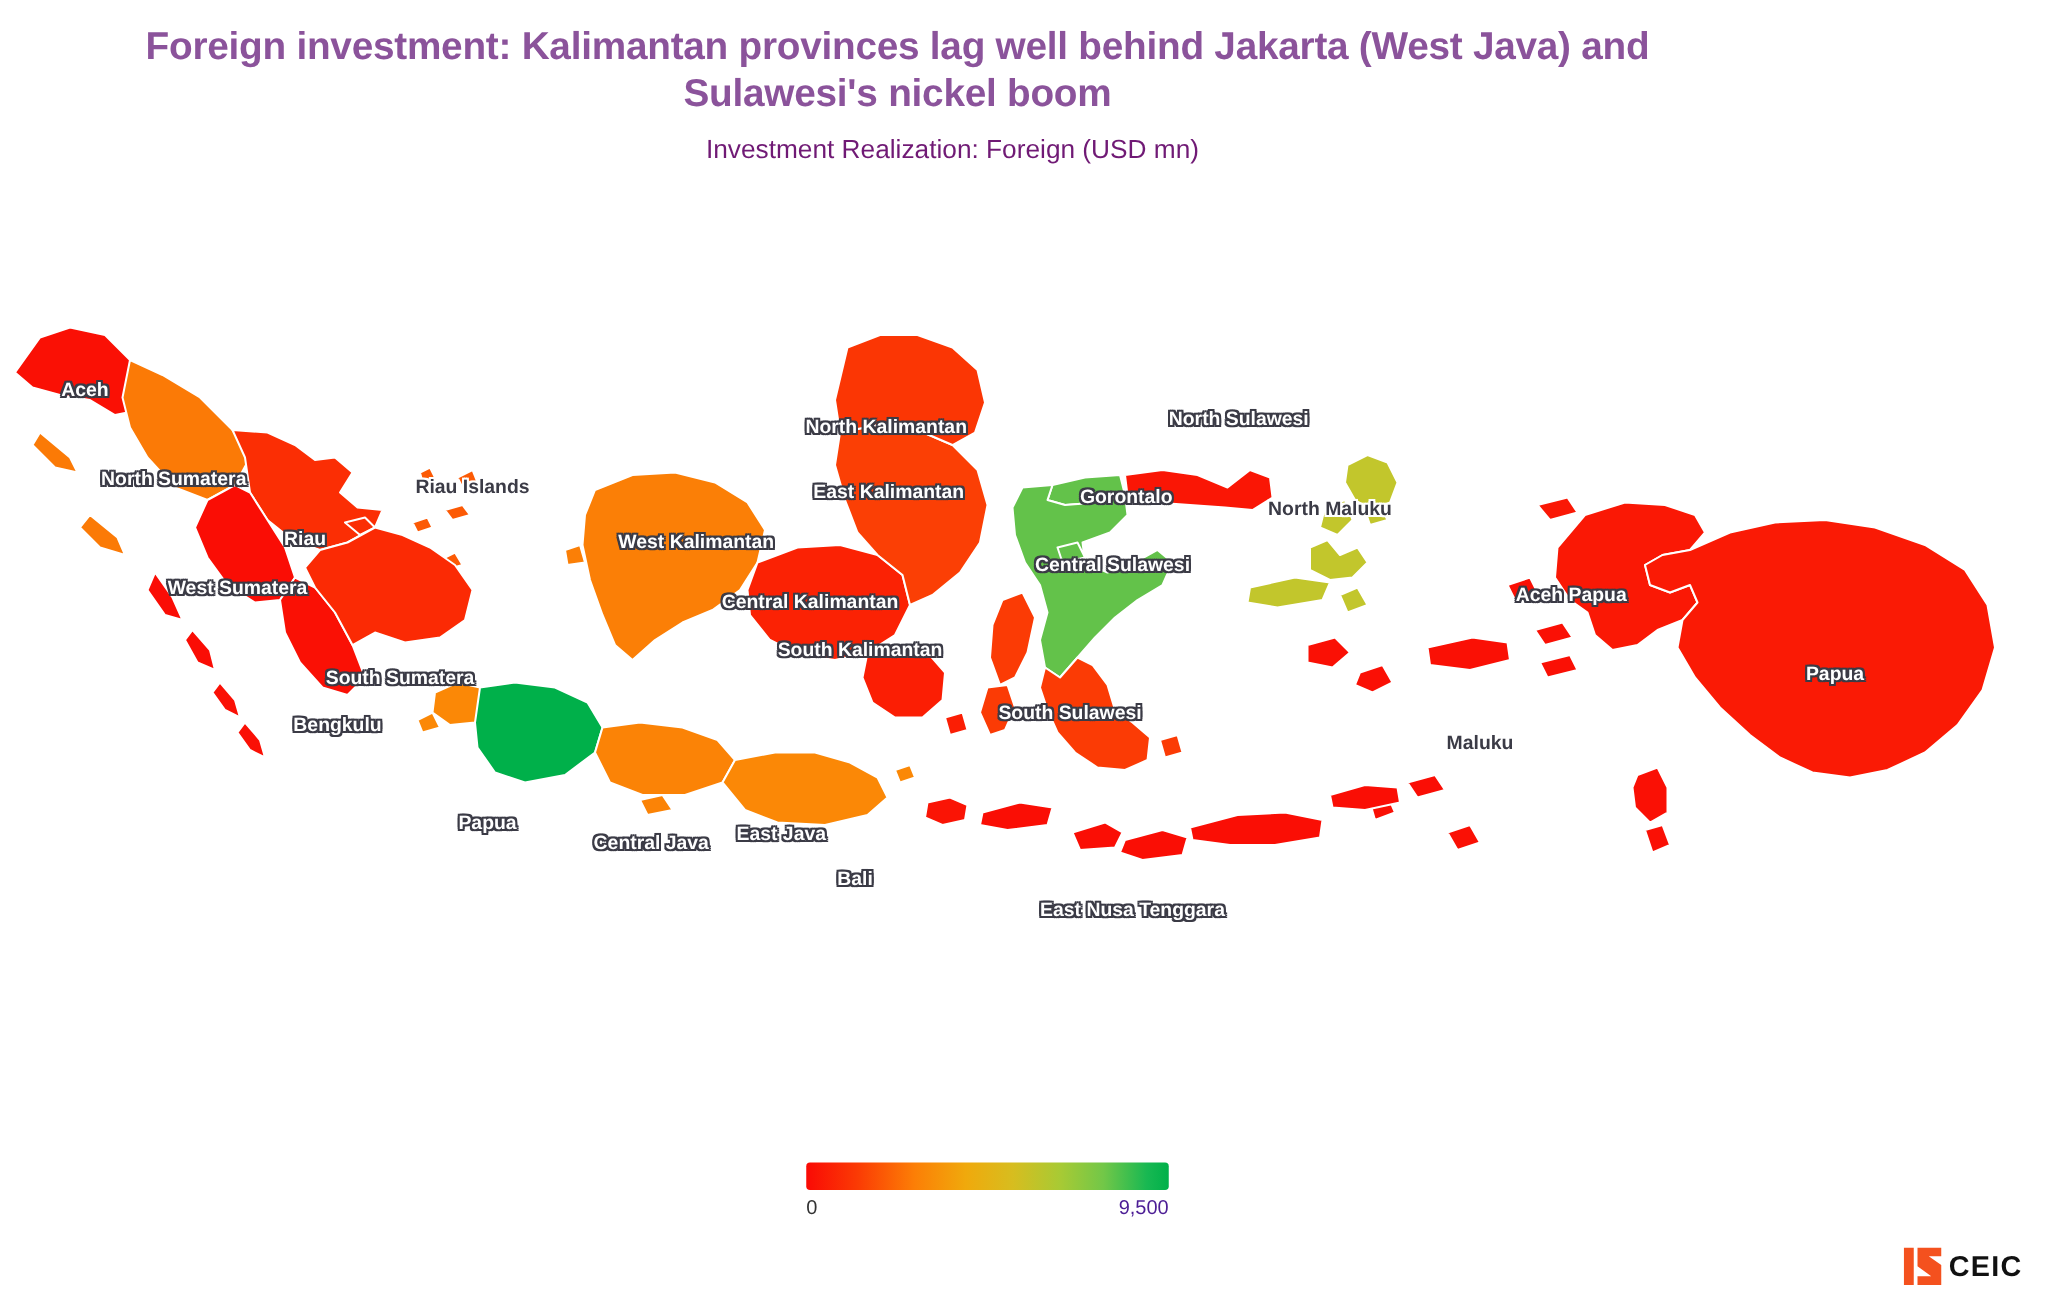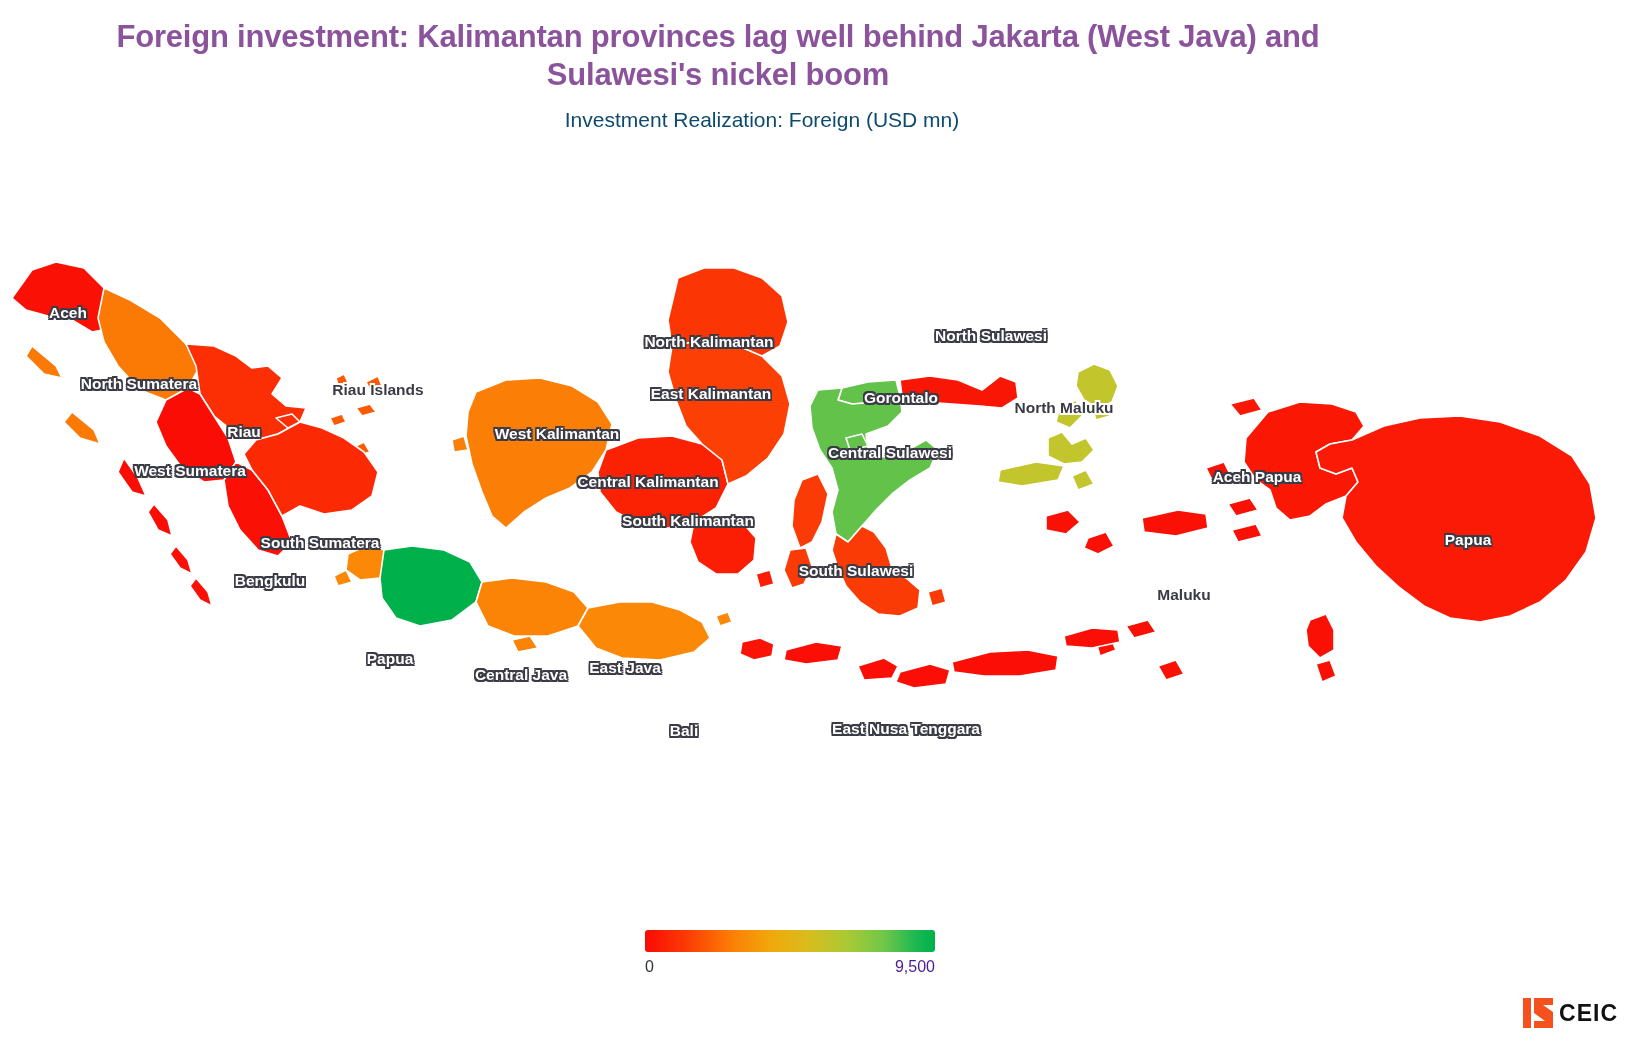--- a/index.html
+++ b/index.html
@@ -12,21 +12,21 @@
   }
   #title{
     position:absolute;left:0;top:18px;width:1436px;
     text-align:center;
     font-size:31px;font-weight:bold;line-height:1.22;
     color:#8B539B;letter-spacing:-0.2px;
     padding:0 80px;box-sizing:border-box;
   }
   #subtitle{
     position:absolute;left:0;top:108px;width:1524px;
-    text-align:center;font-size:21px;color:#0c4a6e;font-weight:normal;
+    text-align:center;font-size:21px;color:#701a75;font-weight:normal;
   }
   #map-wrap{
     position:absolute;left:0;top:150px;width:1516px;height:700px;
   }
   #map-svg{display:block;width:1650px;height:700px;}
   .prov{stroke:#ffffff;stroke-width:1.6;stroke-linejoin:round;}
   .plabel{
     position:absolute;
     font-size:15.5px;font-weight:bold;color:#ffffff;
     white-space:nowrap;
@@ -156,21 +156,21 @@
       <div class="plabel" style="left: 68px; top: 163px;">Aceh</div>
       <div class="plabel" style="left: 139px; top: 234px;">North Sumatera</div>
       <div class="plabel" style="left: 244px; top: 282px;">Riau</div>
       <div class="plabel" style="left: 190px; top: 321px;">West Sumatera</div>
       <div class="plabel" style="left: 320px; top: 393px;">South Sumatera</div>
       <div class="plabel" style="left: 270px; top: 431px; text-align: center;">Bengkulu</div>
       <div class="plabel onwhite" style="left: 378px; top: 240px;">Riau Islands</div>
       <div class="plabel" style="left: 390px; top: 509px;">Papua</div>
       <div class="plabel" style="left: 521px; top: 525px;">Central Java</div>
       <div class="plabel" style="left: 625px; top: 518px;">East Java</div>
-      <div class="plabel" style="left: 684px; top: 581px;">Bali</div>
+      <div class="plabel" style="left: 684px; top: 554px;">Bali</div>
       <div class="plabel" style="left: 557px; top: 284px;">West Kalimantan</div>
       <div class="plabel" style="left: 616px; top: 332px; margin-left: 32px;">Central Kalimantan</div>
       <div class="plabel" style="left: 688px; top: 371px;">South Kalimantan</div>
       <div class="plabel" style="left: 711px; top: 244px;">East Kalimantan</div>
       <div class="plabel" style="left: 709px; top: 192px;">North Kalimantan</div>
       <div class="plabel" style="left: 991px; top: 186px;">North Sulawesi</div>
       <div class="plabel" style="left: 901px; top: 248px;">Gorontalo</div>
       <div class="plabel" style="left: 890px; top: 303px;">Central Sulawesi</div>
       <div class="plabel" style="left: 856px; top: 421px;">South Sulawesi</div>
       <div class="plabel onwhite" style="left: 1064px; top: 258px;">North Maluku</div>

